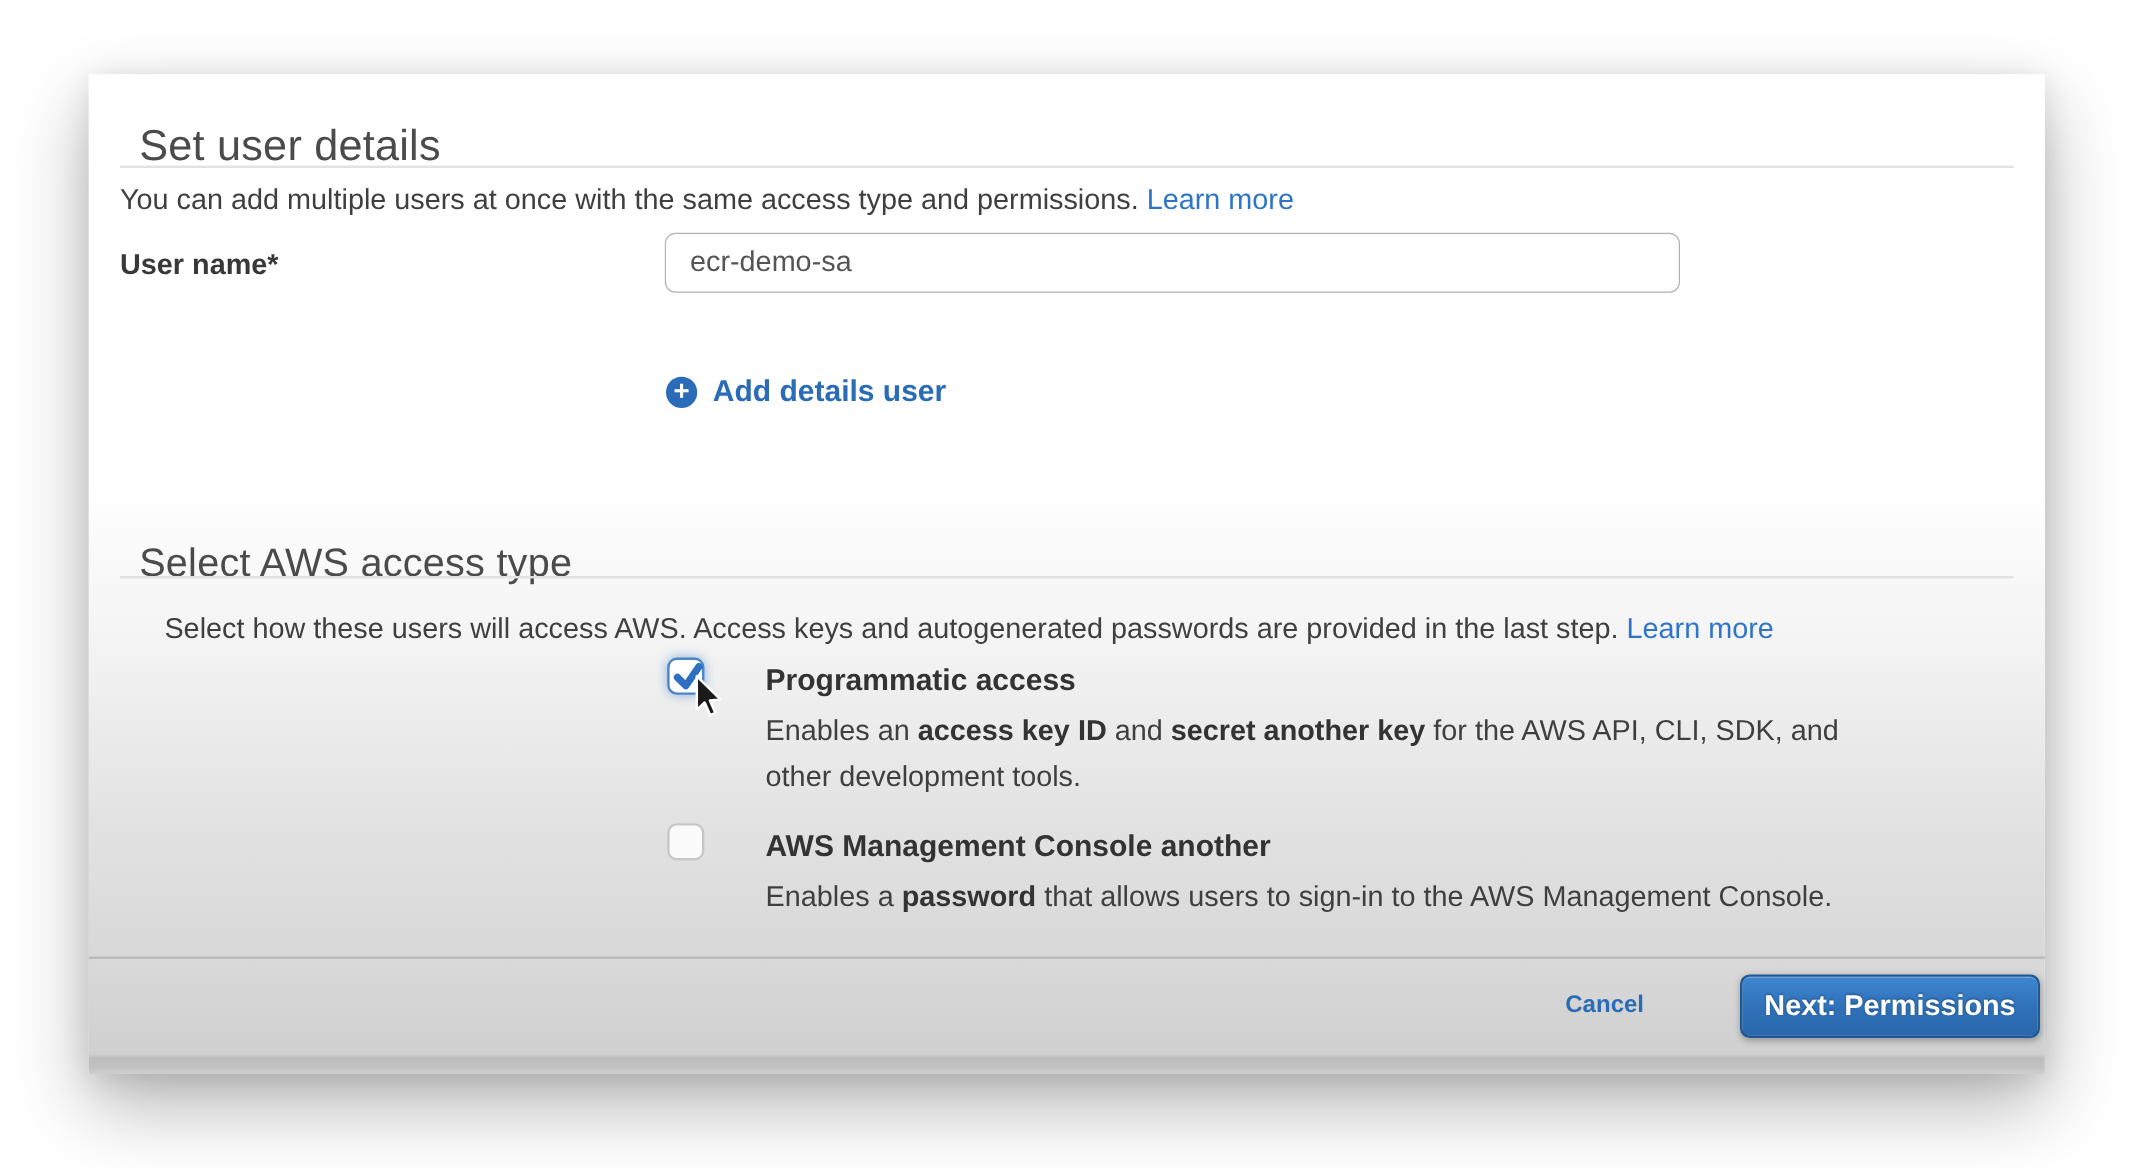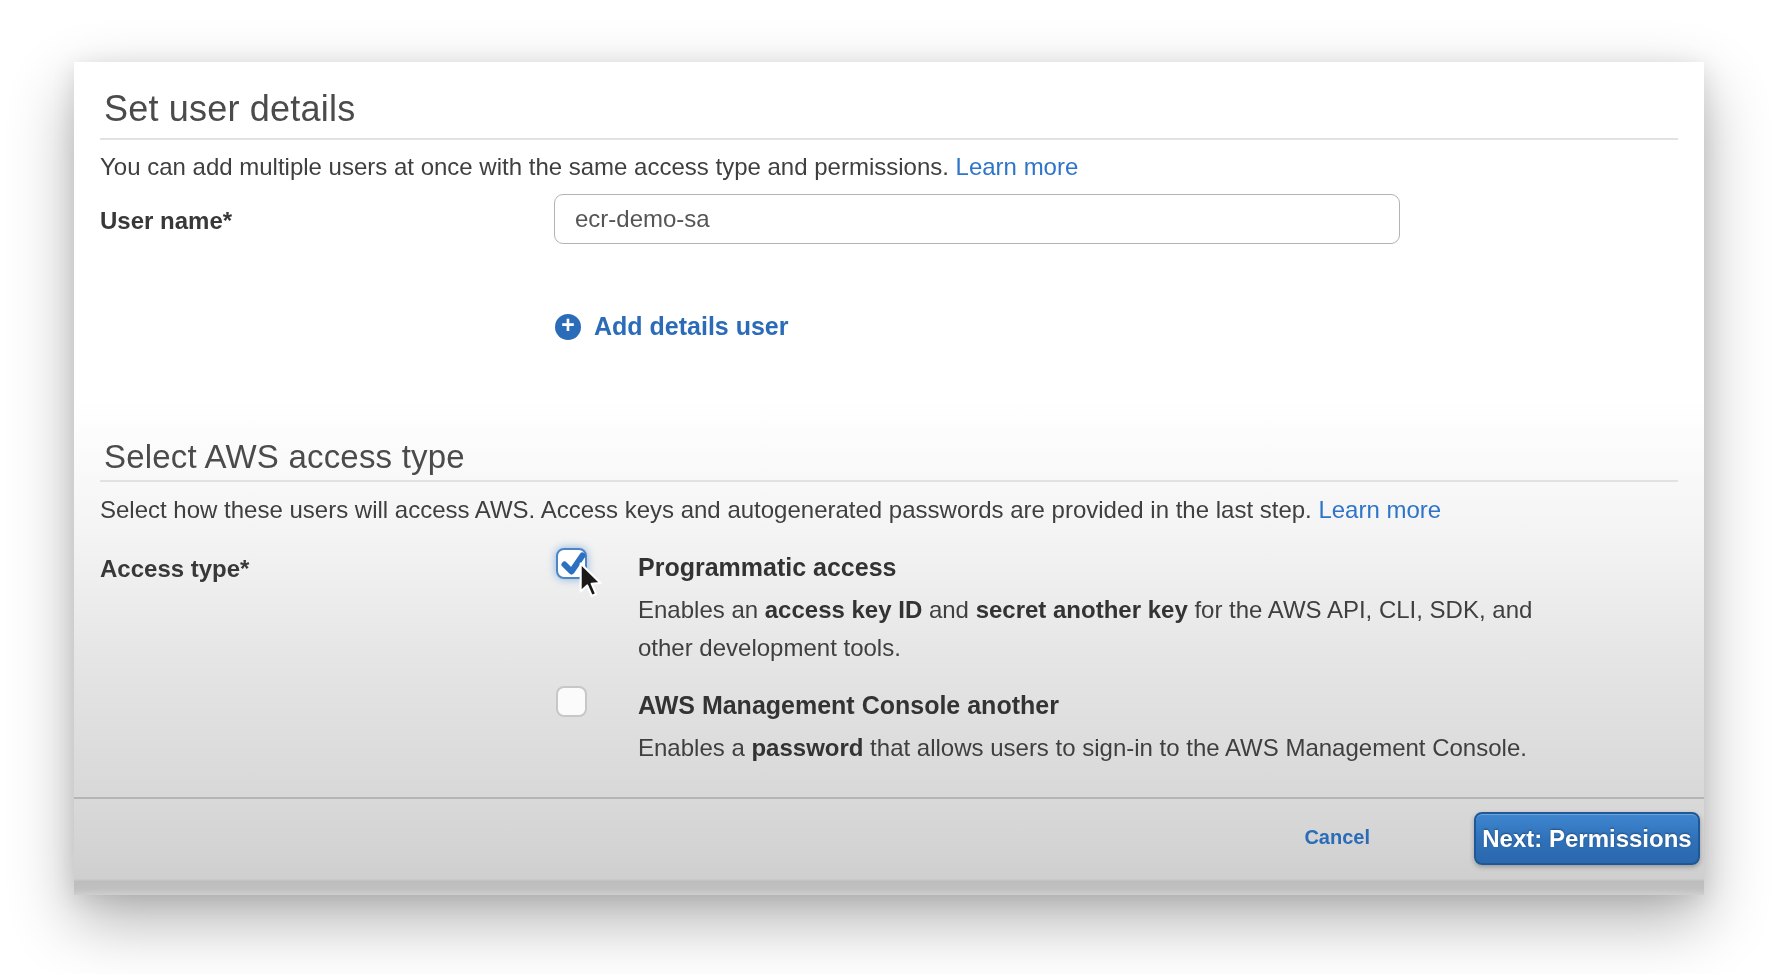--- a/index.html
+++ b/index.html
@@ -13,34 +13,34 @@
   .card{
     position:absolute;left:74px;top:62px;width:1630px;height:833px;
     background:#fff;
     box-shadow:0 26px 60px rgba(0,0,0,.30),0 4px 22px rgba(0,0,0,.10);
   }
   .content{
     position:absolute;left:0;top:0;right:0;height:735px;
     background:linear-gradient(180deg,#ffffff 0%,#ffffff 46%,#f4f4f4 64%,#e3e3e3 84%,#d8d8d8 100%);
   }
   .section-title{
-    position:absolute;left:26px;margin:4px;
+    position:absolute;left:26px;margin:16px;
     font-weight:400;color:#4b4b4b;letter-spacing:.2px;
   }
   #title-user-details{top:22px;font-size:36px;}
   #title-access-type{top:372px;font-size:33px;}
   .divider{position:absolute;left:26px;right:26px;height:2px;background:#e2e2e2;}
   #divider-user-details{top:76px;}
   #divider-access-type{top:418px;}
   .intro{
     position:absolute;left:26px;margin:0;
     font-size:24px;color:#3f3f3f;line-height:30px;white-space:nowrap;
   }
   #intro-user-details{top:90px;}
-  #intro-access-type{top:433px;}
+  #intro-access-type{top:448px;margin-left:37px;}
   a.link{color:#2e74c8;text-decoration:none;cursor:pointer;}
   .field-label{
     position:absolute;left:26px;width:433px;
     font-size:24px;font-weight:700;color:#383838;line-height:31px;white-space:nowrap;
   }
   #label-user-name{top:143px;}
   #label-access-type{top:491px;}
   .text-input{
     position:absolute;left:480px;top:132px;width:846px;height:50px;
     box-sizing:border-box;border:1px solid #b3b3b3;border-radius:9px;
@@ -79,21 +79,21 @@
   .footer{
     position:absolute;left:0;right:0;bottom:0;height:98px;box-sizing:border-box;
     border-top:2px solid #b5b5b5;
     background:linear-gradient(180deg,#d9d9d9 0%,#d3d3d3 55%,#cfcfcf 83%,#bdbdbd 86%,#c1c1c1 94%,#cfcfcf 100%);
   }
   .cancel-link{
     position:absolute;right:334px;top:27px;
     font-size:20px;font-weight:700;color:#2b6cb8;text-decoration:none;cursor:pointer;
   }
   .next-btn{
-    position:absolute;right:4px;top:13px;width:226px;height:53px;
+    position:absolute;right:4px;top:13px;width:250px;height:53px;
     border:2px solid #1f5896;border-radius:8px;
     background:linear-gradient(180deg,#3e86d0 0%,#2f70b8 55%,#2a68ae 100%);
     color:#fff;font-size:24px;font-weight:700;
     font-family:"Liberation Sans",sans-serif;
     text-shadow:0 -1px 2px rgba(0,0,0,.35);
     box-shadow:0 2px 5px rgba(0,0,0,.28), inset 0 1px 0 rgba(255,255,255,.25);
     cursor:pointer;
   }
   .cursor{position:absolute;left:573px;top:560px;z-index:50;pointer-events:none;}
 </style>
@@ -116,21 +116,20 @@
       <span class="plus-icon">+</span>
       <span class="add-user-text">Add details user</span>
     </a>
 
     <h2 class="section-title" id="title-access-type">Select AWS access type</h2>
     <div class="divider" id="divider-access-type"></div>
 
     <p class="intro" id="intro-access-type"><span>Select how these users will access AWS. Access keys and autogenerated passwords are provided in the last step.</span>
       <a class="link">Learn more</a></p>
 
-    <label class="field-label" id="label-access-type">Access type*</label>
 
     <div class="checkbox checked" id="checkbox-programmatic">
       <svg class="check-glyph" width="31" height="31" viewBox="0 0 31 31">
         <polyline points="6.5,16.5 13.5,23.5 24.5,7.5" fill="none" stroke="#2d6fc0" stroke-width="6" stroke-linecap="round" stroke-linejoin="round"></polyline>
       </svg>
     </div>
     <div class="opt-block" id="opt-programmatic">
       <p class="opt-label">Programmatic access</p>
       <p class="opt-desc"><span>Enables an </span><b>access key ID</b><span> and </span><b>secret another key</b><span> for the AWS API, CLI, SDK, and</span><br><span>other development tools.</span></p>
     </div>

